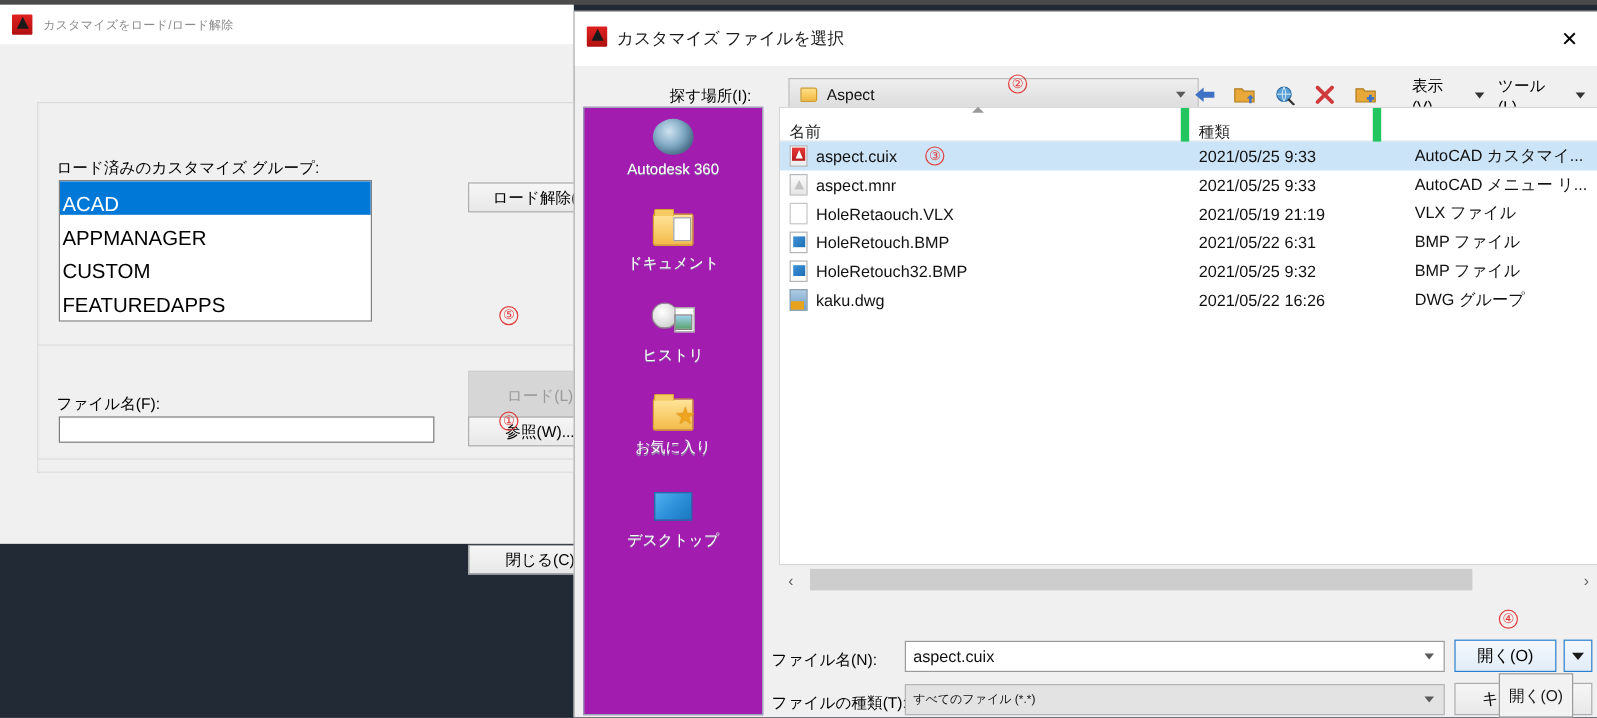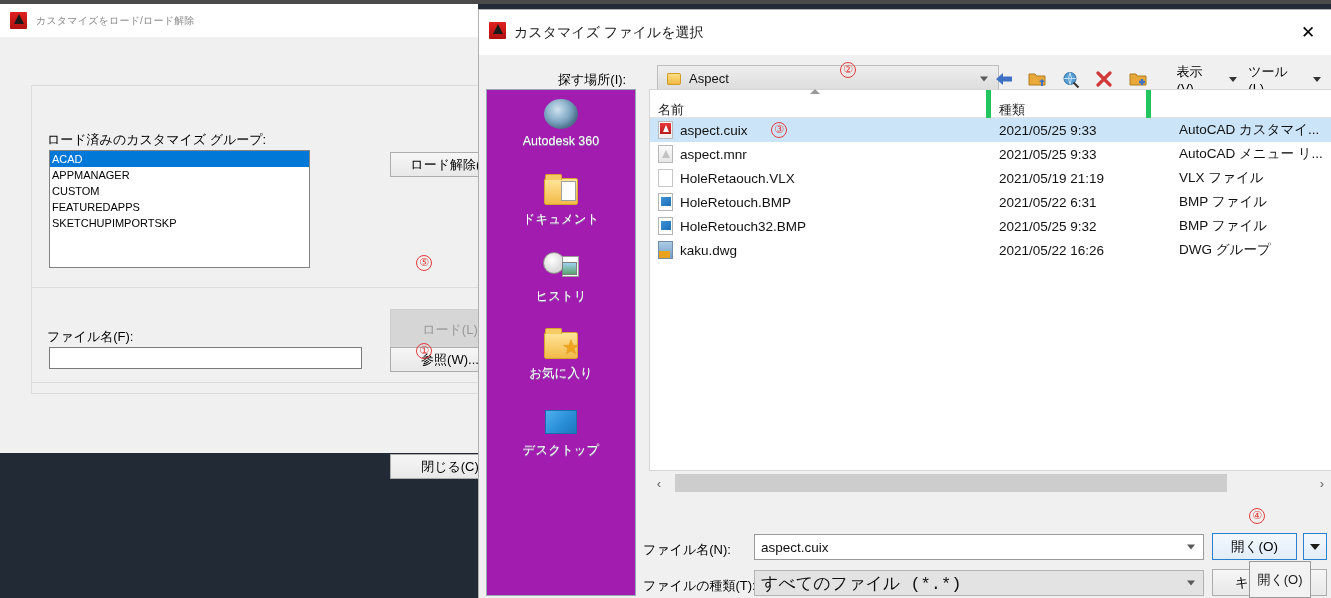--- a/index.html
+++ b/index.html
@@ -60,22 +60,22 @@
   .lbl-loaded {
     position: absolute; left: 47px; top: 94px;
     font-size: 13px; color: #000;
   }
   .listbox {
     position: absolute; left: 49px; top: 113px; width: 261px; height: 118px;
     background: #ffffff; border: 1px solid #828282;
     overflow: hidden;
   }
   .listbox .item {
-    font-size: 11px; color: #000; padding: 0 2px; line-height: 16px;
-    height: 16px; white-space: nowrap;
+    font-size: 17px; color: #000; padding: 12px 2px; line-height: 16px;
+    height: 28px; white-space: nowrap;
     font-family: "Liberation Sans", sans-serif;
   }
   .listbox .item.sel { background: #0078d7; color: #fff; }
 
   .sep-line {
     position: absolute; left: 31px; width: 447px; height: 1px; background: #dcdcdc;
   }
   .lbl-filename {
     position: absolute; left: 47px; top: 291px; font-size: 13px; color: #000;
   }
@@ -224,21 +224,21 @@
   .filelist {
     position: absolute; left: 170px; top: 79px; width: 683px; height: 382px;
     background: #ffffff; border: 1px solid #d6d6d6;
   }
   .fl-head {
     display: flex; height: 28px; border-bottom: 1px solid #e2e2e2;
     position: relative; background: #fff;
   }
   .fl-head .col {
     font-size: 13px; color: #1a1a1a; display: flex; align-items: center;
-    padding-left: 8px; border-right: 5px solid #22c55e; height: 40px;
+    padding-left: 8px; border-right: 7px solid #22c55e; height: 40px;
   }
   .col-name { width: 341px; position: relative; }
   .col-date { width: 180px; }
   .col-type { width: 160px; border-right: none; }
   .sort-caret {
     position: absolute; left: 160px; top: -1px;
     width: 0; height: 0; border-left: 5px solid transparent;
     border-right: 5px solid transparent; border-bottom: 5px solid #9a9a9a;
   }
   .fl-rows { position: relative; }
@@ -310,21 +310,21 @@
   .lbl-ftype  { position: absolute; left: 164px; top: 567px; font-size: 13px; color: #000; }
   .combo-fname {
     position: absolute; left: 275px; top: 524px; width: 450px; height: 26px;
     background: #ffffff; border: 1px solid #9a9a9a; display: flex; align-items: center;
   }
   .combo-fname .val { font-size: 13.5px; color: #111; padding-left: 6px; }
   .combo-ftype {
     position: absolute; left: 275px; top: 560px; width: 450px; height: 26px;
     background: #e3e3e3; border: 1px solid #b4b4b4; display: flex; align-items: center;
   }
-  .combo-ftype .val { font-size: 17px; color: #111; padding-left: 6px; font-family: Liberation Mono, monospace; }
+  .combo-ftype .val { font-size: 10px; color: #111; padding-left: 6px; }
   .cb-arrow2 {
     position: absolute; right: 8px; top: 50%; transform: translateY(-50%);
     width: 0; height: 0; border-left: 4.5px solid transparent;
     border-right: 4.5px solid transparent; border-top: 5px solid #5a5a5a;
   }
 
   .btn-open {
     position: absolute; left: 733px; top: 523px; width: 85px; height: 27px;
     background: linear-gradient(180deg,#f3f8fd 0%,#e2edf8 100%);
     border: 1.5px solid #2a7fd0; font-size: 13.5px; color: #000;

